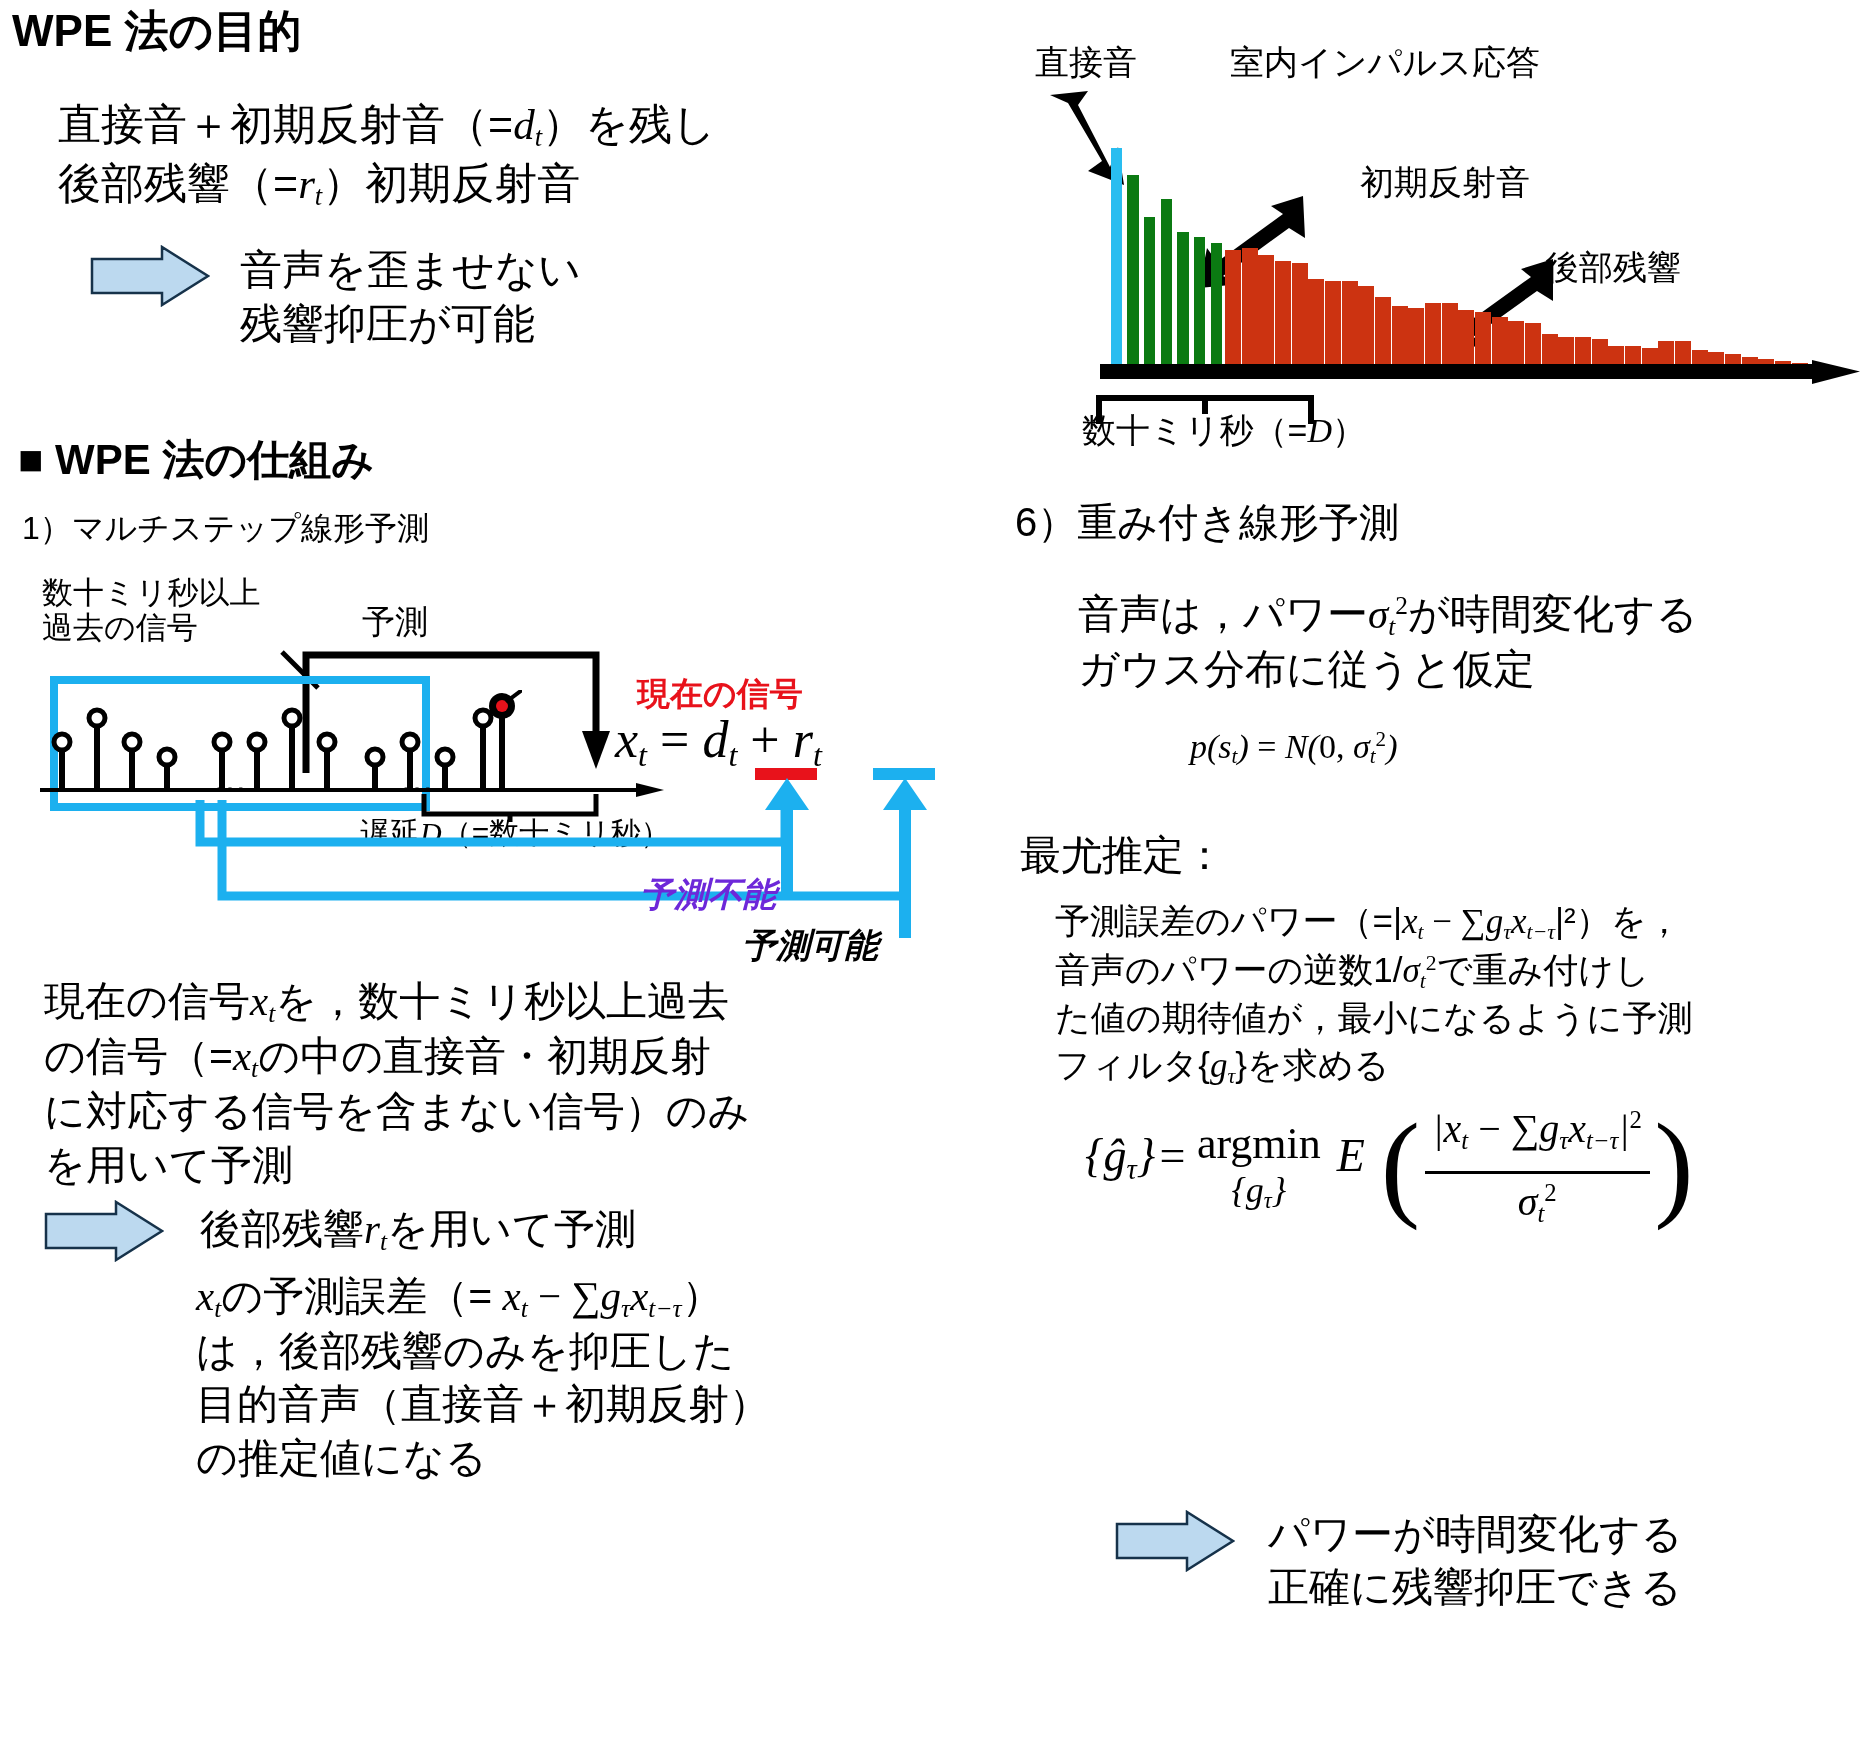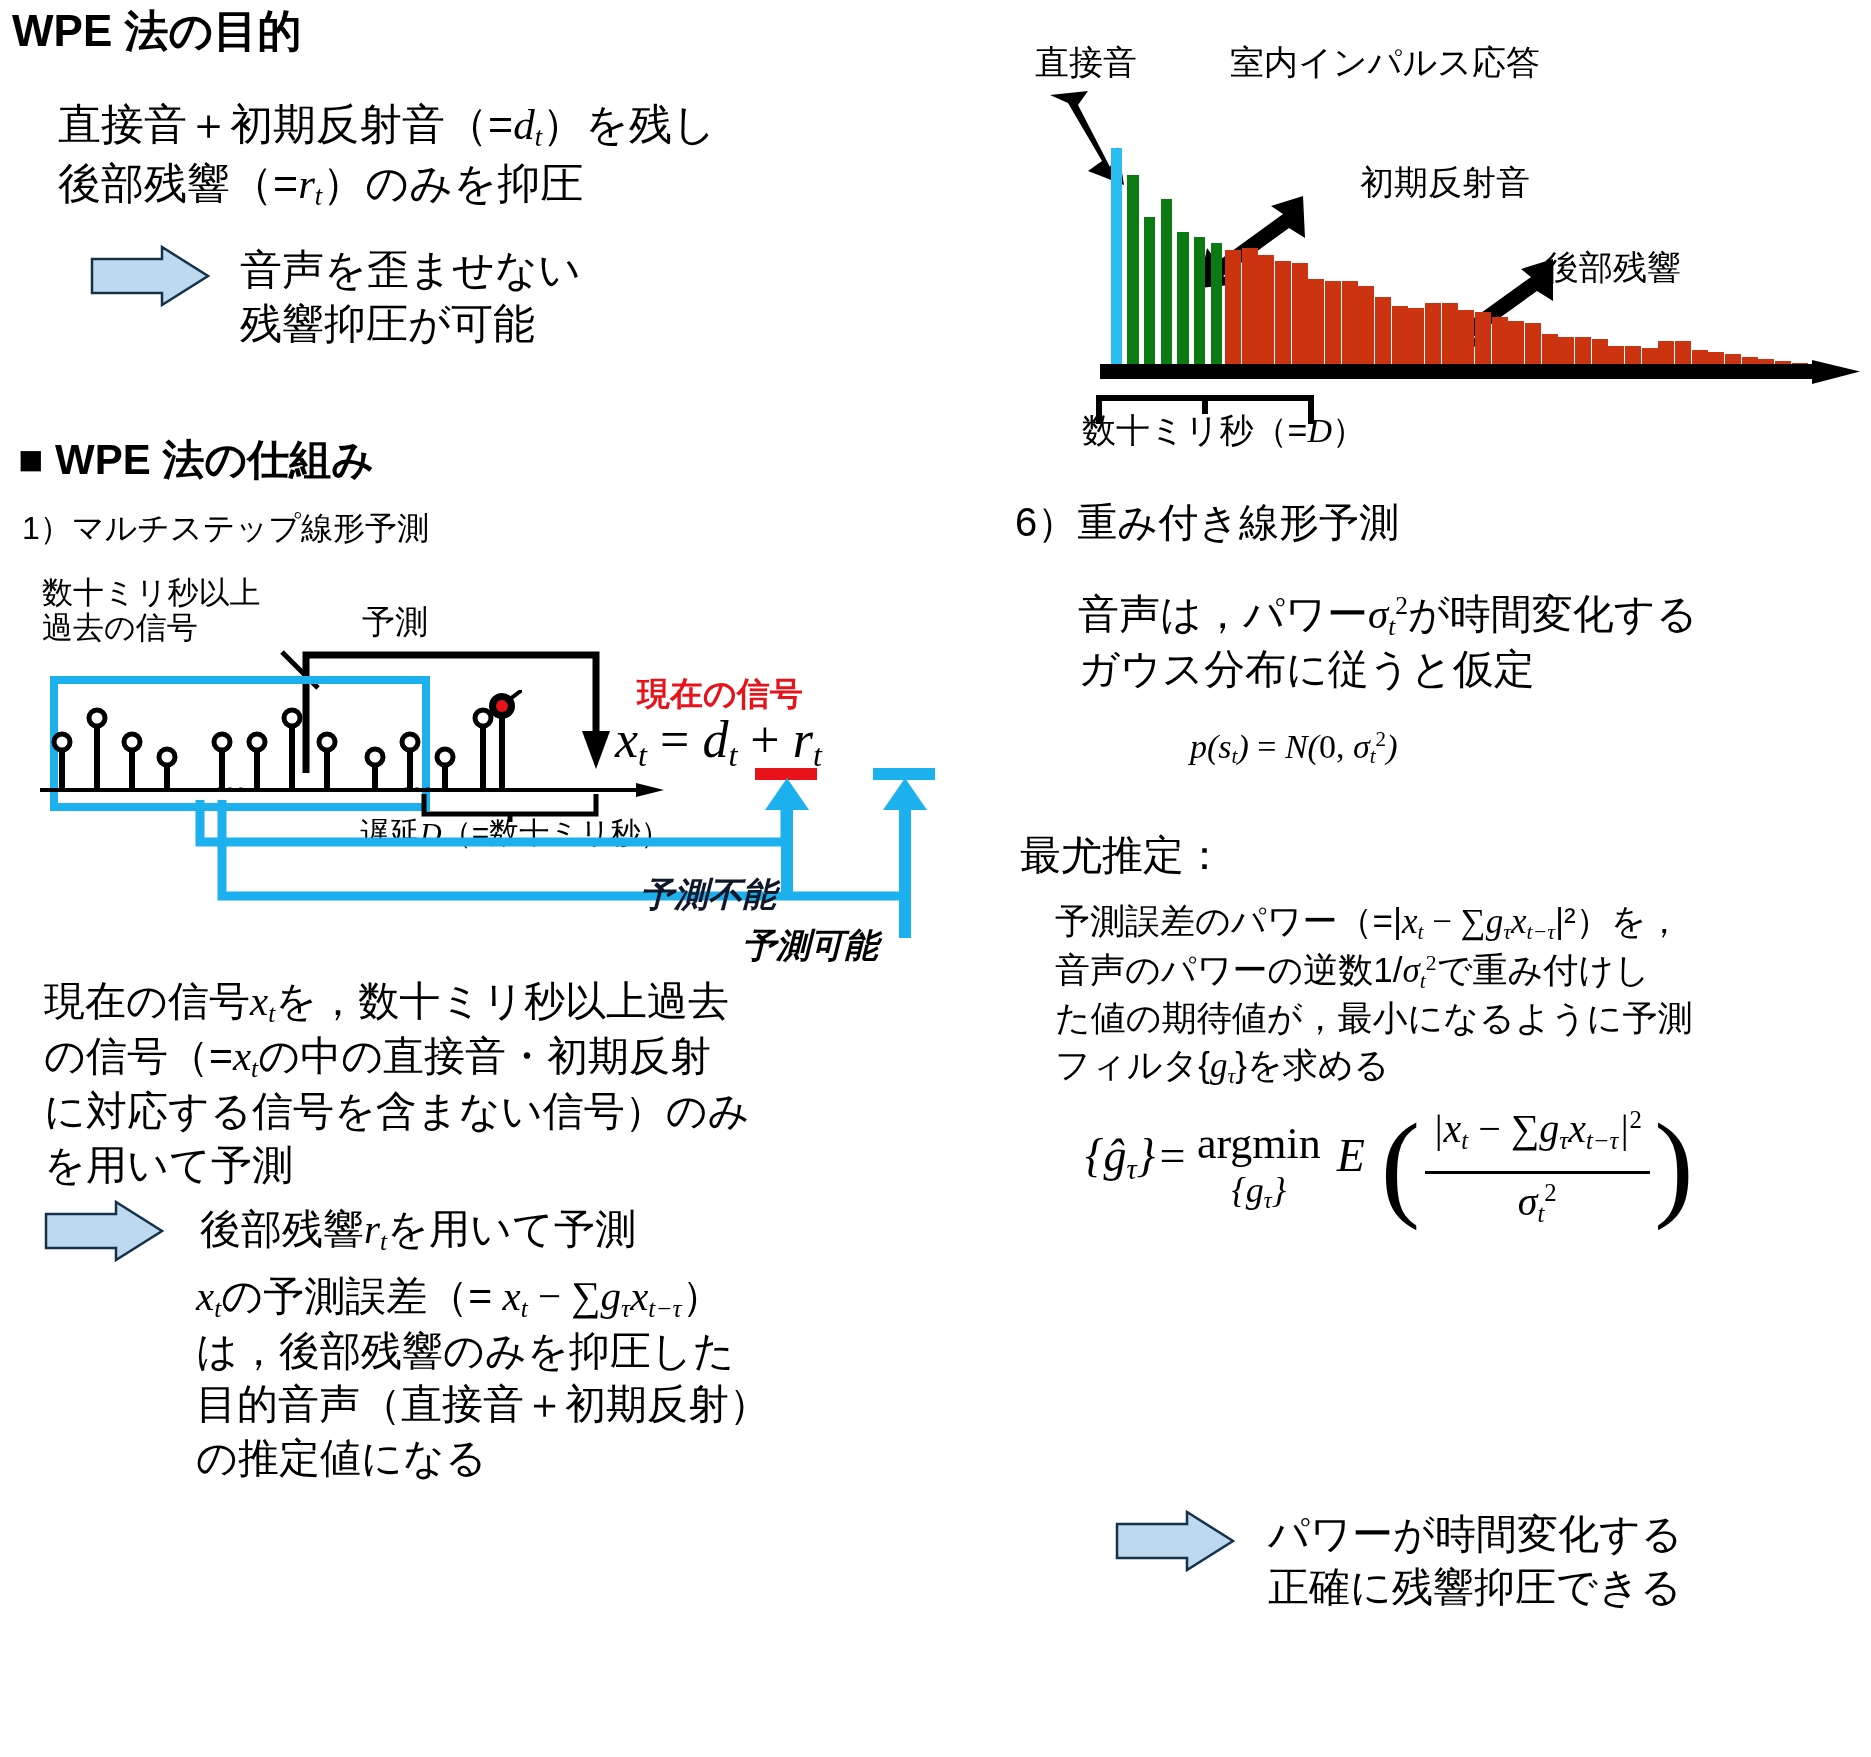--- a/index.html
+++ b/index.html
@@ -48,21 +48,21 @@
   #label-D      { left: 1082px; top: 408px; font-size: 34px; white-space: nowrap; }
 
   .bars { position:absolute; left: 1108px; top: 148px; width: 700px; height: 222px; }
   .bar { position: absolute; bottom: 0; }
   #label-past1 { left: 42px; top: 572px; font-size: 31px; white-space: nowrap; }
   #label-past2 { left: 42px; top: 607px; font-size: 31px; white-space: nowrap; }
   #label-pred  { left: 362px; top: 600px; font-size: 33px; white-space: nowrap; }
   #label-now   { left: 637px; top: 672px; font-size: 33px; color:#e8121b; white-space: nowrap; font-weight:bold; }
   #eq-xt       { left: 615px; top: 710px; font-size: 52px; white-space: nowrap; }
   #label-delay { left: 360px; top: 813px; font-size: 30px; white-space: nowrap; }
-  #label-unpred{ left: 640px; top: 872px; font-size: 34px; color:#0f172a; font-style: italic; font-weight: bold; white-space: nowrap;}
+  #label-unpred{ left: 640px; top: 872px; font-size: 34px; color:#6d28d9; font-style: italic; font-weight: bold; white-space: nowrap;}
   #label-pred-ok{ left: 742px; top: 923px; font-size: 34px; font-style: italic; font-weight: bold; white-space: nowrap;}
 
   
   #left-para { left: 44px; top: 975px; font-size: 41px; line-height: 1.30; width: 900px; }
   #result1   { left: 200px; top: 1202px; font-size: 41px; white-space: nowrap; }
   #left-para2{ left: 196px; top: 1270px; font-size: 41px; line-height: 1.30; width: 780px; }
 
   
   #right-para1 { left: 1078px; top: 588px; font-size: 41px; line-height: 1.30; width: 790px; }
   #eq-gauss { left: 1190px; top: 727px; font-size: 34px; white-space: nowrap; }
@@ -82,21 +82,21 @@
 </style>
 </head>
 <body>
 
 <div class="abs jp" id="page-title">WPE 法の目的</div>
 
 <div class="abs jp" id="purpose-line1">
   <span>直接音＋初期反射音（=</span><span class="math"><span>d</span><sub>t</sub></span><span>）を残し</span>
 </div>
 <div class="abs jp" id="purpose-line2">
-  <span>後部残響（=</span><span class="math"><span>r</span><sub>t</sub></span><span>）のみを抑圧</span>
+  <span>後部残響（=</span><span class="math"><span>r</span><sub>t</sub></span><span>）初期反射音</span>
 </div>
 
 <div class="bluearrow" style="left:90px; top:245px;">
   <svg viewBox="0 0 120 62" preserveAspectRatio="none">
     <polygon points="2,14 72,14 72,2 118,31 72,60 72,48 2,48" fill="#bcd9ef" stroke="#16324a" stroke-width="2.5"></polygon>
   </svg>
 </div>
 <div class="abs jp" id="purpose-result">
   <div>音声を歪ませない</div>
   <div>残響抑圧が可能</div>

